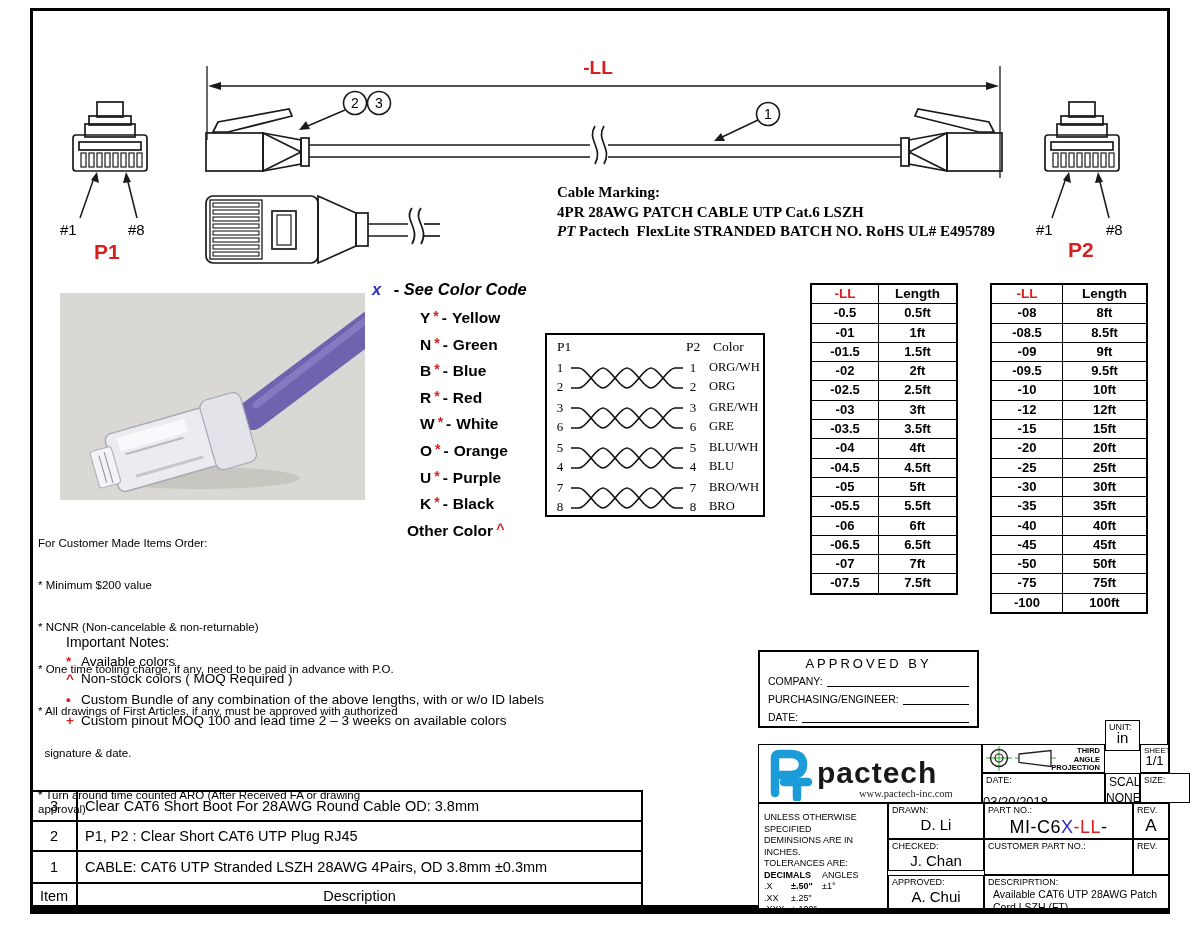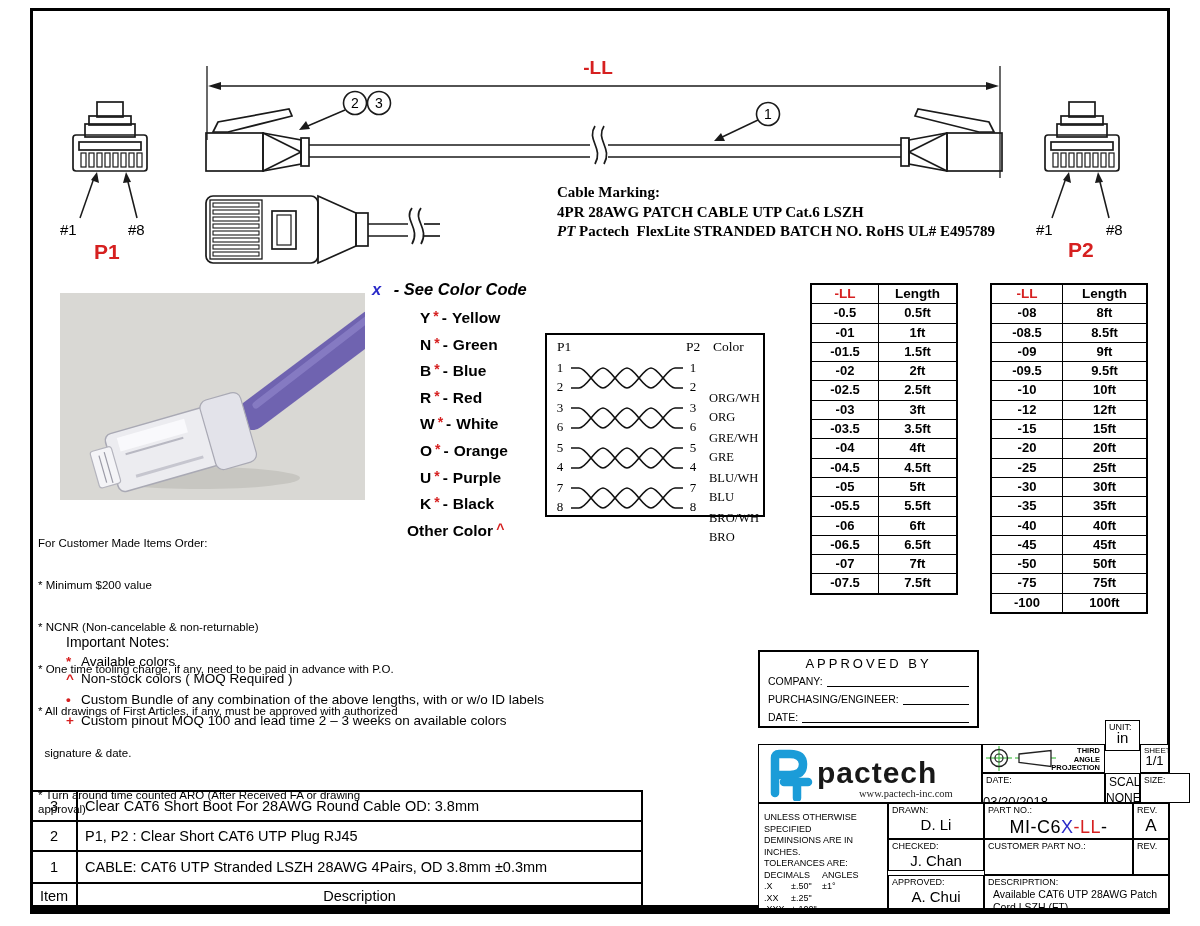--- a/index.html
+++ b/index.html
@@ -31,21 +31,21 @@
   .cc-list{left:420px;top:305px;width:180px;font-size:15.5px;font-weight:bold;line-height:26.6px;white-space:nowrap;}
   .cc-mark{color:var(--red);position:relative;top:-2px;font-size:14px;padding:0 3px;}
   .cc-sep{padding-right:5px;}
   .cc-other{margin-left:-13px;}
 
   
   .wirebox{left:545px;top:333px;width:220px;height:184px;border:2px solid #000;box-sizing:border-box;}
   .wire-h{position:absolute;top:4px;font-family:"Liberation Serif",serif;font-size:13.5px;}
   .wire-row{position:absolute;left:0;width:100%;height:40px;}
   .wire-num{position:absolute;font-family:"Liberation Serif",serif;font-size:13px;width:14px;text-align:center;}
-  .wire-col{position:absolute;left:162px;font-family:"Liberation Serif",serif;font-size:12.5px;white-space:nowrap;margin-top:31px;}
+  .wire-col{position:absolute;left:162px;font-family:"Liberation Serif",serif;font-size:12.5px;white-space:nowrap;}
 
   
   .ltable{position:absolute;border-collapse:collapse;border:2.5px solid #000;
           font-size:13px;font-weight:bold;text-align:center;}
   .ltable td,.ltable th{border:1.5px solid #000;height:18.3px;line-height:18.3px;padding:0;}
   .ltable th{font-size:13.5px;}
   .lt1{left:810px;top:283px;}
   .lt2{left:990px;top:283px;}
   .lt1 .c1{width:66px;} .lt1 .c2{width:77px;}
   .lt2 .c1{width:70px;} .lt2 .c2{width:83px;}
@@ -63,21 +63,21 @@
   .appr-title{text-align:center;font-size:13px;letter-spacing:3px;margin-bottom:4px;}
   .appr-row{display:flex;align-items:flex-end;font-size:10.5px;margin-bottom:6px;}
   .appr-line{flex-grow:1;border-bottom:1.5px solid #000;height:10px;margin-left:4px;}
 
   
   .cell{position:absolute;border:1.5px solid #000;box-sizing:border-box;background:#fff;overflow:hidden;}
   .lbl{font-size:9px;padding:1px 0 0 3px;}
   .tol{font-size:9px;line-height:11.5px;padding:8px 0 0 5px;}
   .tol .r{display:block;}
   .tol .w30{display:inline-block;width:27px;}
-  .tol .w45{display:inline-block;width:45px;}
+  .tol .w45{display:inline-block;width:45px;font-weight:bold;}
   .proj-text{position:absolute;right:4px;top:2px;text-align:right;font-size:7.5px;font-weight:bold;line-height:8.5px;}
   .blk-val{font-size:15px;text-align:center;margin-top:1px;}
   .part-val{font-size:18px;text-align:center;margin-top:2px;font-weight:500;letter-spacing:.5px;}
   .desc-val{font-size:10.5px;line-height:13px;padding-left:8px;margin-top:1px;}
 
   
   .itable{position:absolute;left:30px;top:790px;border-collapse:collapse;font-size:14.5px;}
   .itable td{border:2px solid #000;padding:0;}
   .itable .ic{width:44px;text-align:center;}
   .itable .dc{width:556px;text-align:left;padding-left:7px;}

